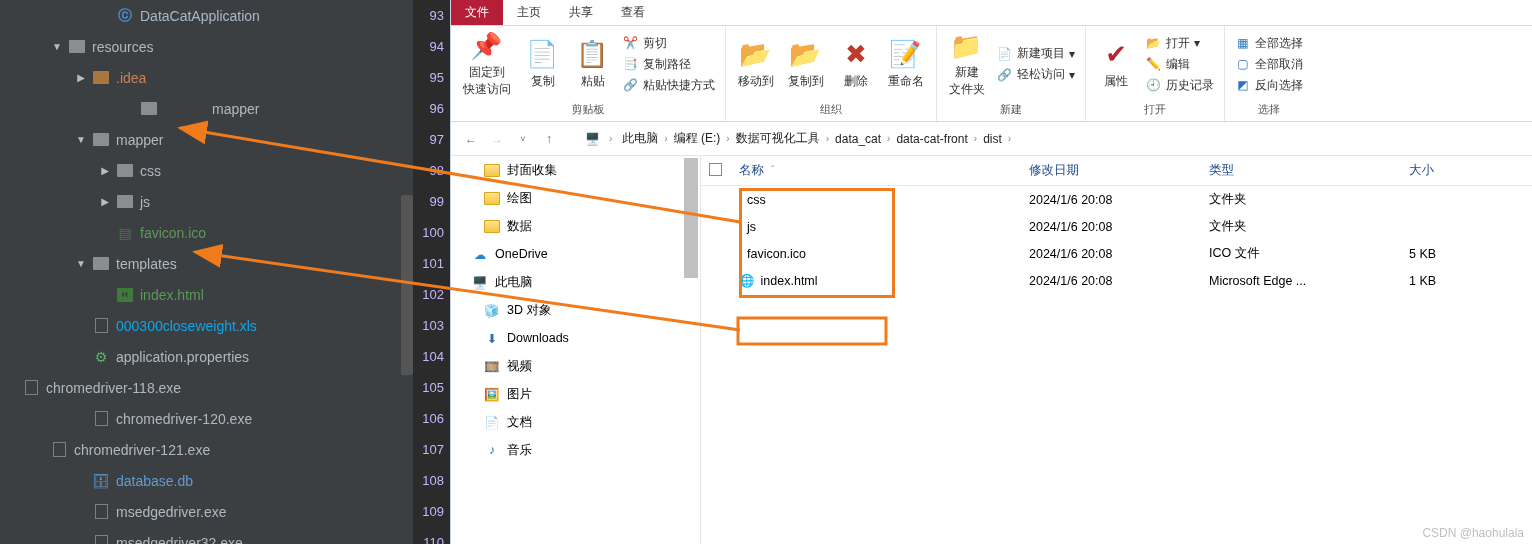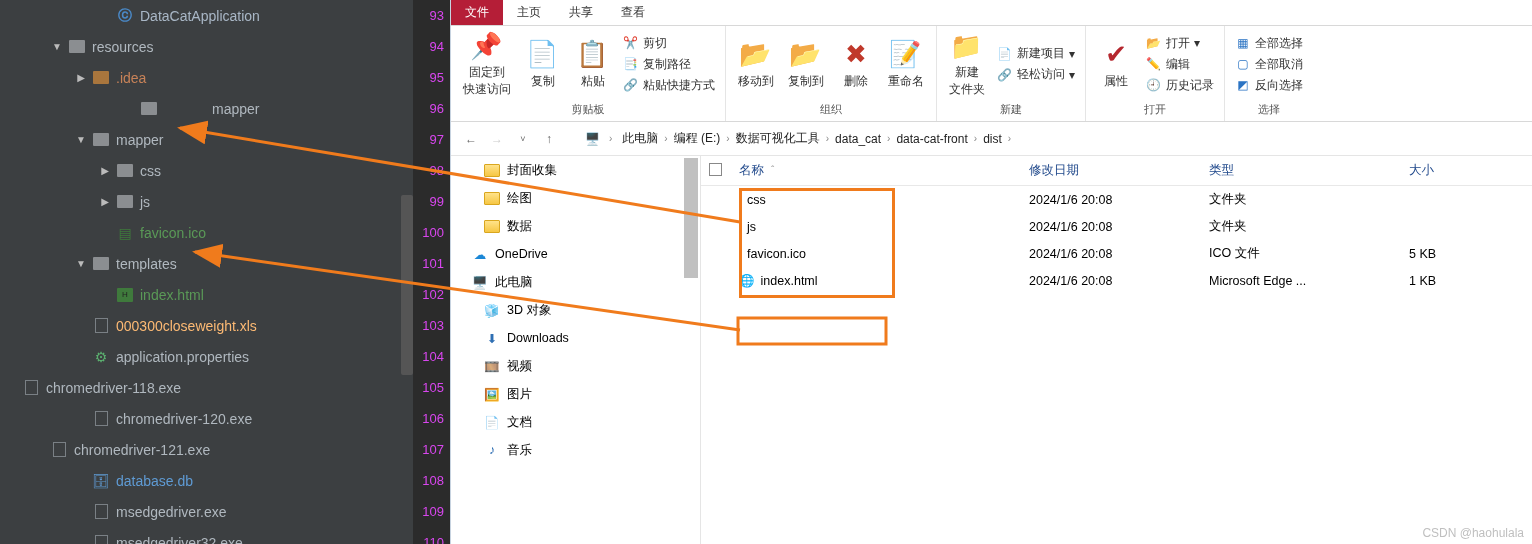--- a/index.html
+++ b/index.html
@@ -7,21 +7,21 @@
 
 
 .ide { position: absolute; left: 0; top: 0; width: 413px; height: 544px; background: #3c3f41; color: #b0b8bf; font-size: 14px; }
 .ide-row { display: flex; align-items: center; height: 31px; padding-left: 4px; white-space: nowrap; }
 .ide-row .arrow { width: 14px; height: 14px; display:inline-flex; align-items:center; justify-content:center; font-size: 10px; color:#bbb; margin-right:4px; }
 .ide-row .arrow.hidden { visibility: hidden; }
 .ide-row .ficon { width: 18px; height: 18px; margin-right: 6px; display:inline-flex; align-items:center; justify-content:center; }
 .ide-vscroll { position:absolute; right:0; top:195px; width:12px; height:180px; background:#555; border-radius:2px; }
 
 
-.gutter { position:absolute; left:413px; top:0; width:37px; height:544px; background:#2b2b2b; color:#d946ef; font-size:13px; text-align:right; padding-right:6px; }
+.gutter { position:absolute; left:413px; top:0; width:37px; height:544px; background:#2b2b2b; color:#c4b5fd; font-size:13px; text-align:right; padding-right:6px; }
 .gutter div { height: 31px; line-height:31px; }
 
 
 .explorer { position:absolute; left:450px; top:0; width:1082px; height:544px; background:#fff; color:#000; border-left:1px solid #c7d3e0; }
 
 
 .exp-tabs { height:26px; display:flex; align-items:flex-end; background:#fff; border-bottom:1px solid #d8d8d8; font-size:12px; }
 .exp-tab { padding:4px 14px; color:#333; }
 .exp-tab.active { background:#b51e37; color:#fff; }
 
@@ -150,21 +150,21 @@
         <span class="ficon">
           <span style="width:16px;height:14px;background:#3f7a3c;display:inline-block;border-radius:1px;color:#222;font-size:8px;line-height:14px;text-align:center;">H</span>
         </span>
         <span style="color:#5a9957;">index.html</span>
       </div>
       <div class="ide-row" style="padding-left: 74px;">
         <span class="arrow hidden">▶</span>
         <span class="ficon">
           <span class="sq-file" style="background:#3c3f41;border-color:#7a8085;"></span>
         </span>
-        <span style="color:#fdba74;">000300closeweight.xls</span>
+        <span style="color:#0ea5e9;">000300closeweight.xls</span>
       </div>
       <div class="ide-row" style="padding-left: 74px;">
         <span class="arrow hidden">▶</span>
         <span class="ficon">
           <span style="color:#5bb06f;">⚙</span>
         </span>
         <span style="color:#b0b8bf;">application.properties</span>
       </div>
       <div class="ide-row" style="">
         <span class="arrow hidden">▶</span>

